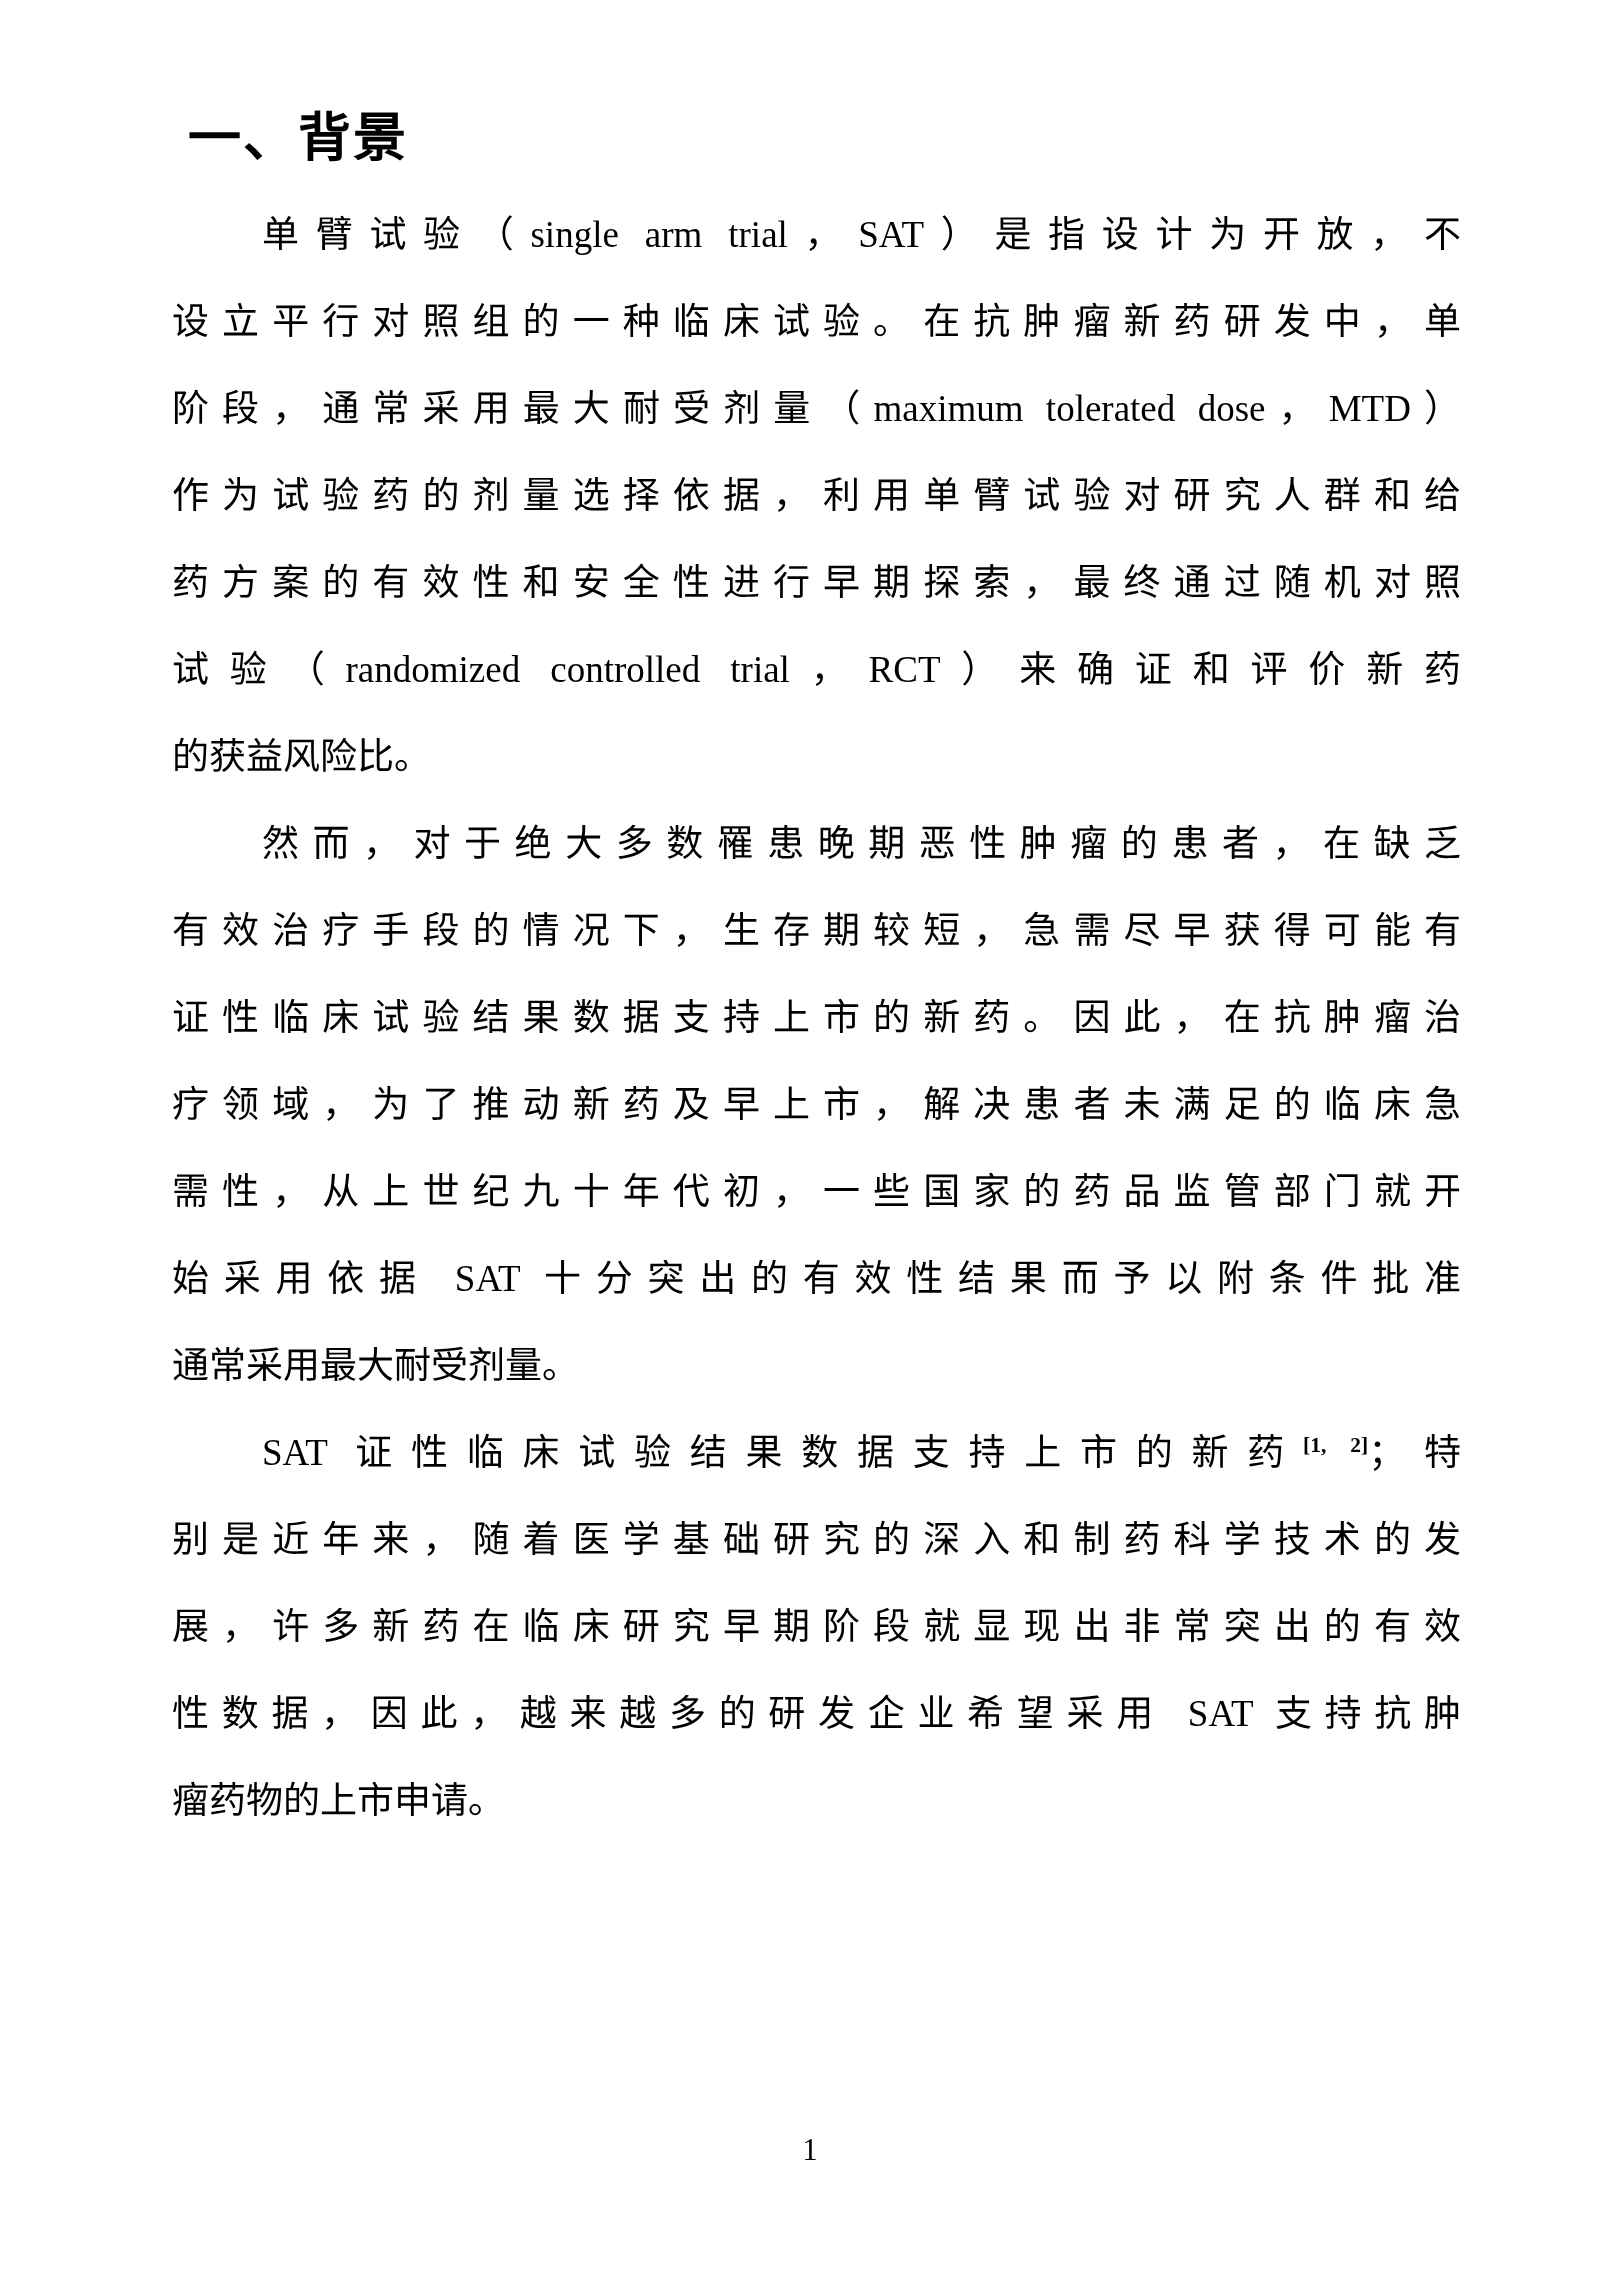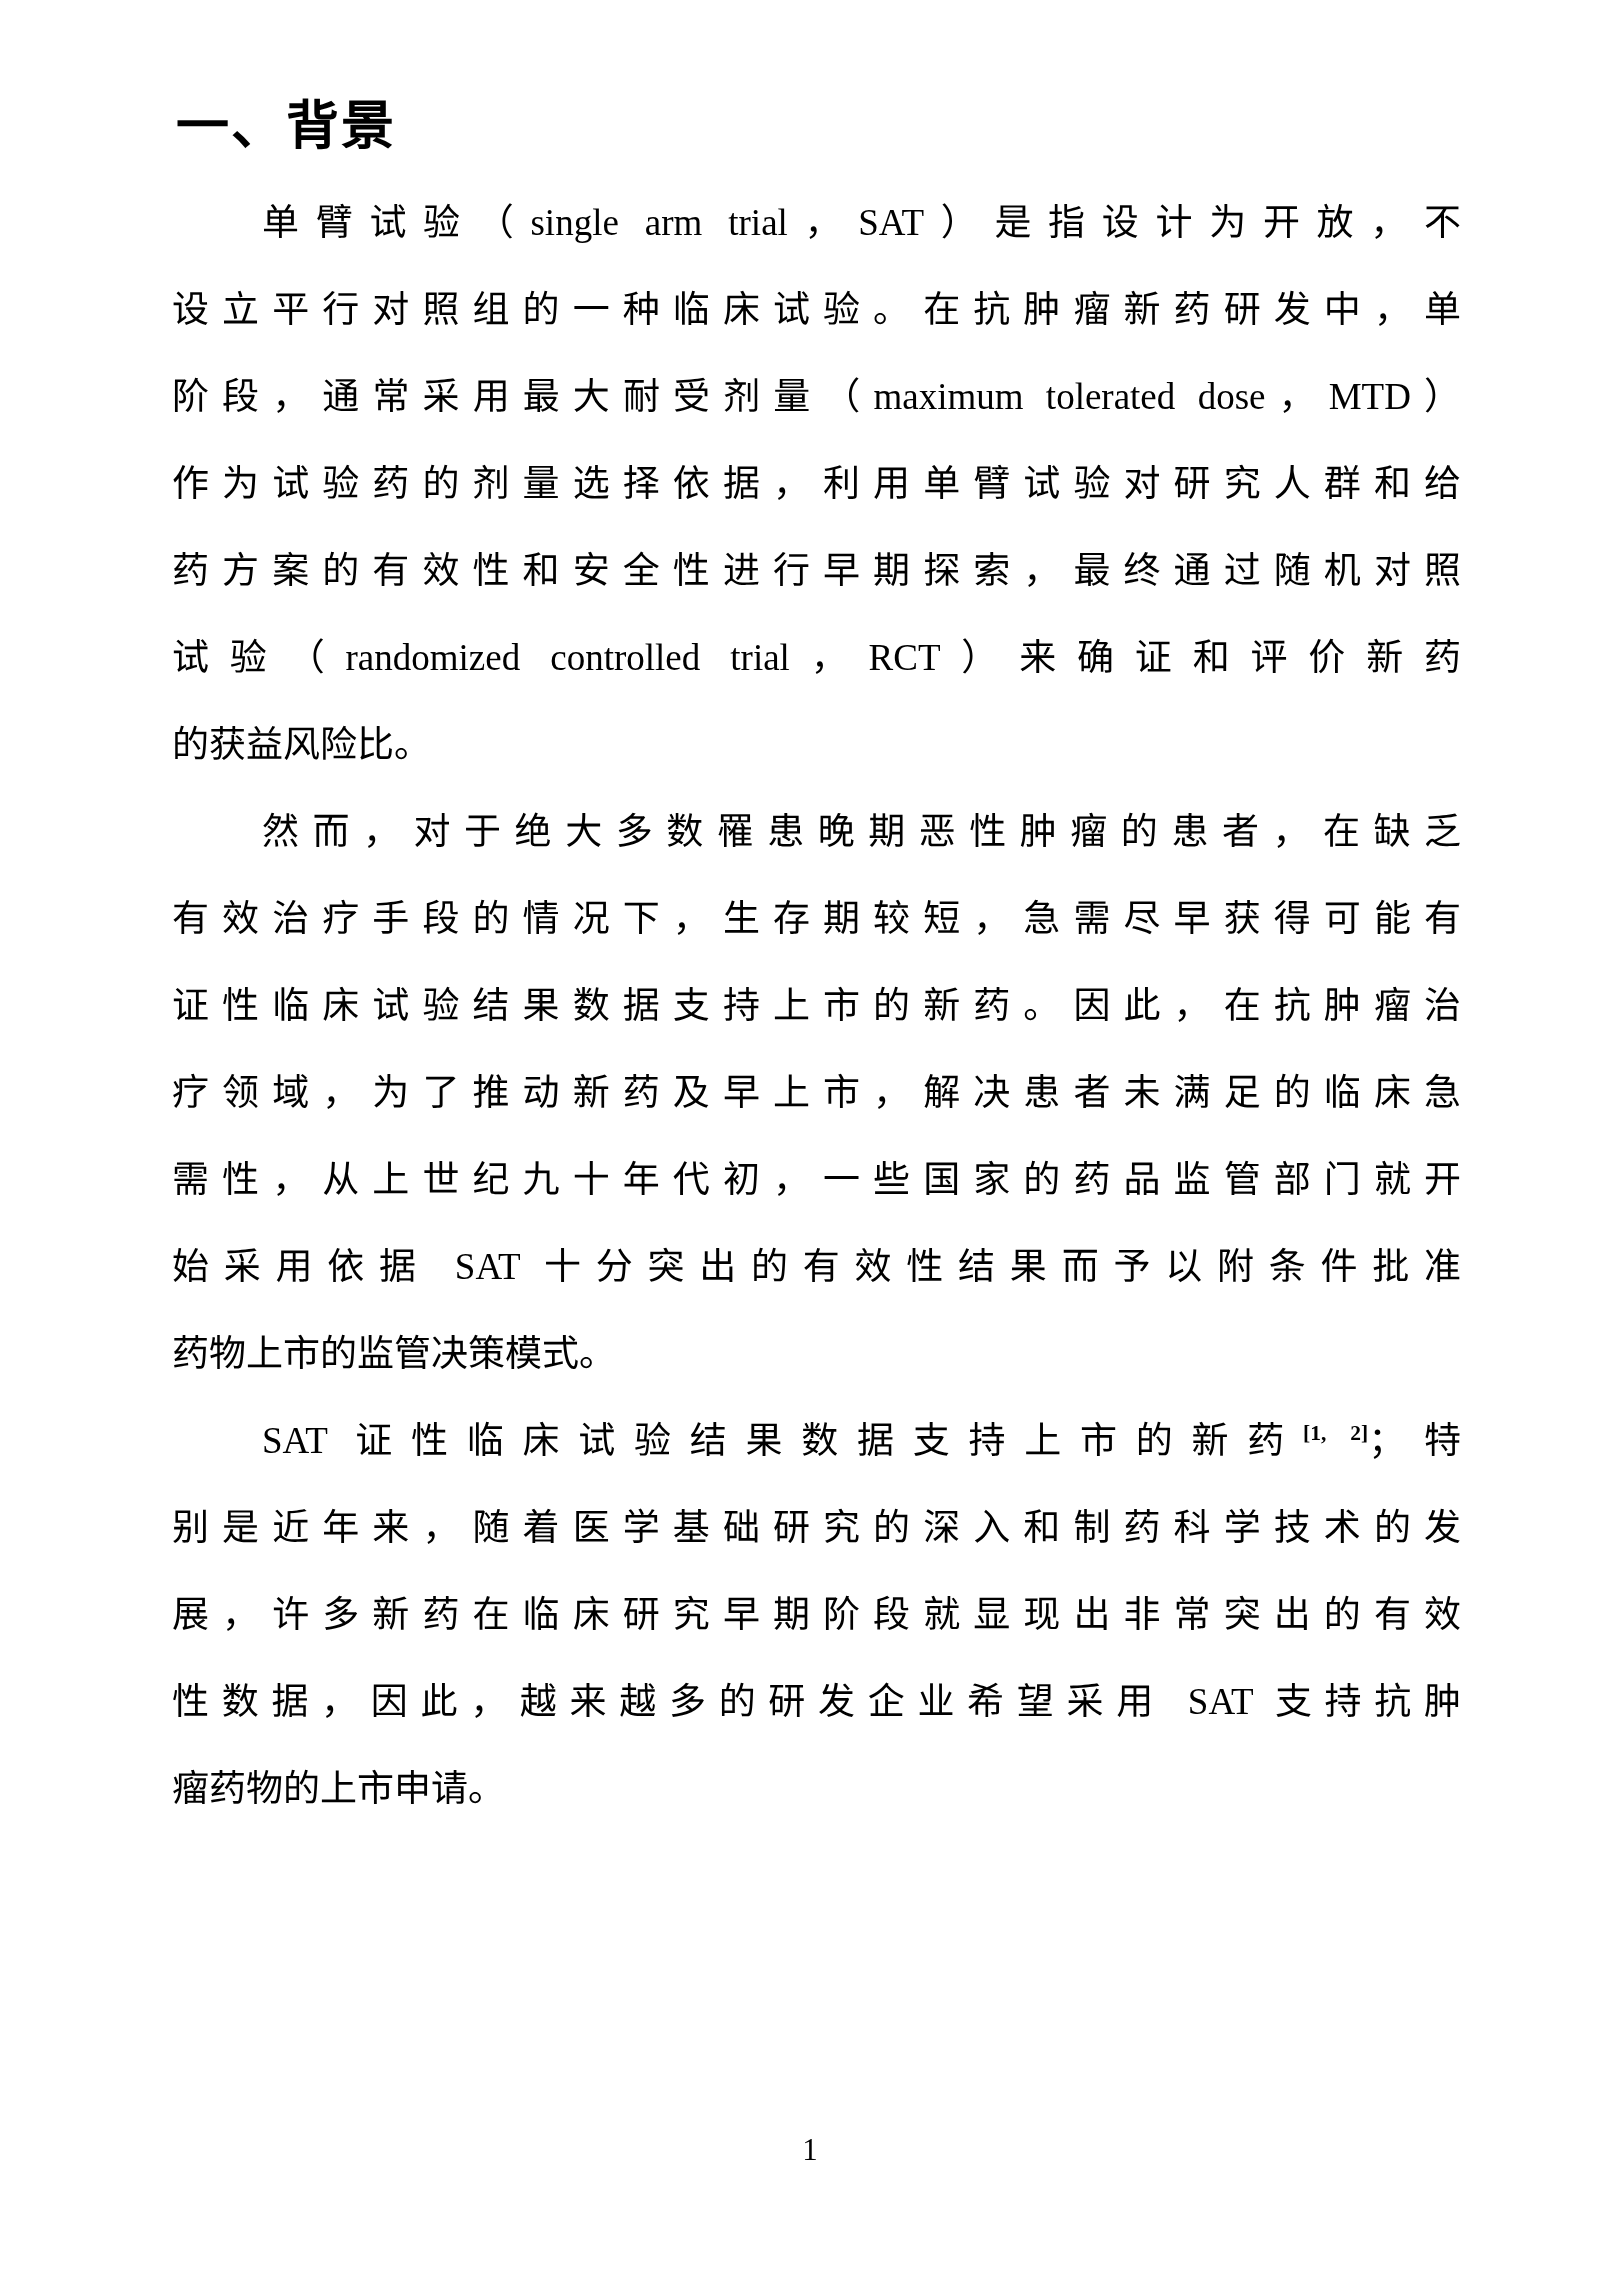--- a/index.html
+++ b/index.html
@@ -15,21 +15,21 @@
     color: #000000;
     overflow: hidden;
   }
   .content {
     position: absolute;
     left: 172px;
     top: 0;
     width: 1289px;
   }
   .doc-heading {
-    margin: 4px;
+    margin: 16px;
     padding-top: 88px;
     font-family: "Liberation Sans", "DejaVu Sans", sans-serif;
     font-weight: bold;
     font-size: 53px;
     line-height: 67px;
     color: #000000;
     letter-spacing: 2px;
   }
   .doc-body {
     margin-top: 19.6px;
@@ -81,21 +81,21 @@
         <div class="line"><span>作为试验药的剂量选择依据，利用单臂试验对研究人群和给</span></div>
         <div class="line"><span>药方案的有效性和安全性进行早期探索，最终通过随机对照</span></div>
         <div class="line"><span>试验（randomized controlled trial，RCT）来确证和评价新药</span></div>
         <div class="line last"><span>的获益风险比。</span></div>
         <div class="line indent"><span>然而，对于绝大多数罹患晚期恶性肿瘤的患者，在缺乏</span></div>
         <div class="line"><span>有效治疗手段的情况下，生存期较短，急需尽早获得可能有</span></div>
         <div class="line"><span>证性临床试验结果数据支持上市的新药。因此，在抗肿瘤治</span></div>
         <div class="line"><span>疗领域，为了推动新药及早上市，解决患者未满足的临床急</span></div>
         <div class="line"><span>需性，从上世纪九十年代初，一些国家的药品监管部门就开</span></div>
         <div class="line"><span>始采用依据 SAT 十分突出的有效性结果而予以附条件批准</span></div>
-        <div class="line last"><span>药物上市的监管决策模式。</span></div>
+        <div class="line last"><span>通常采用最大耐受剂量。</span></div>
         <div class="line indent"><span>SAT 证性临床试验结果数据支持上市的新药</span><span class="sup">[1, 2]</span><span>；特</span></div>
         <div class="line"><span>别是近年来，随着医学基础研究的深入和制药科学技术的发</span></div>
         <div class="line"><span>展，许多新药在临床研究早期阶段就显现出非常突出的有效</span></div>
         <div class="line"><span>性数据，因此，越来越多的研发企业希望采用 SAT 支持抗肿</span></div>
         <div class="line last"><span>瘤药物的上市申请。</span></div>
       </div>
   </div>
   <div class="page-number">1</div>
 </div>
 

